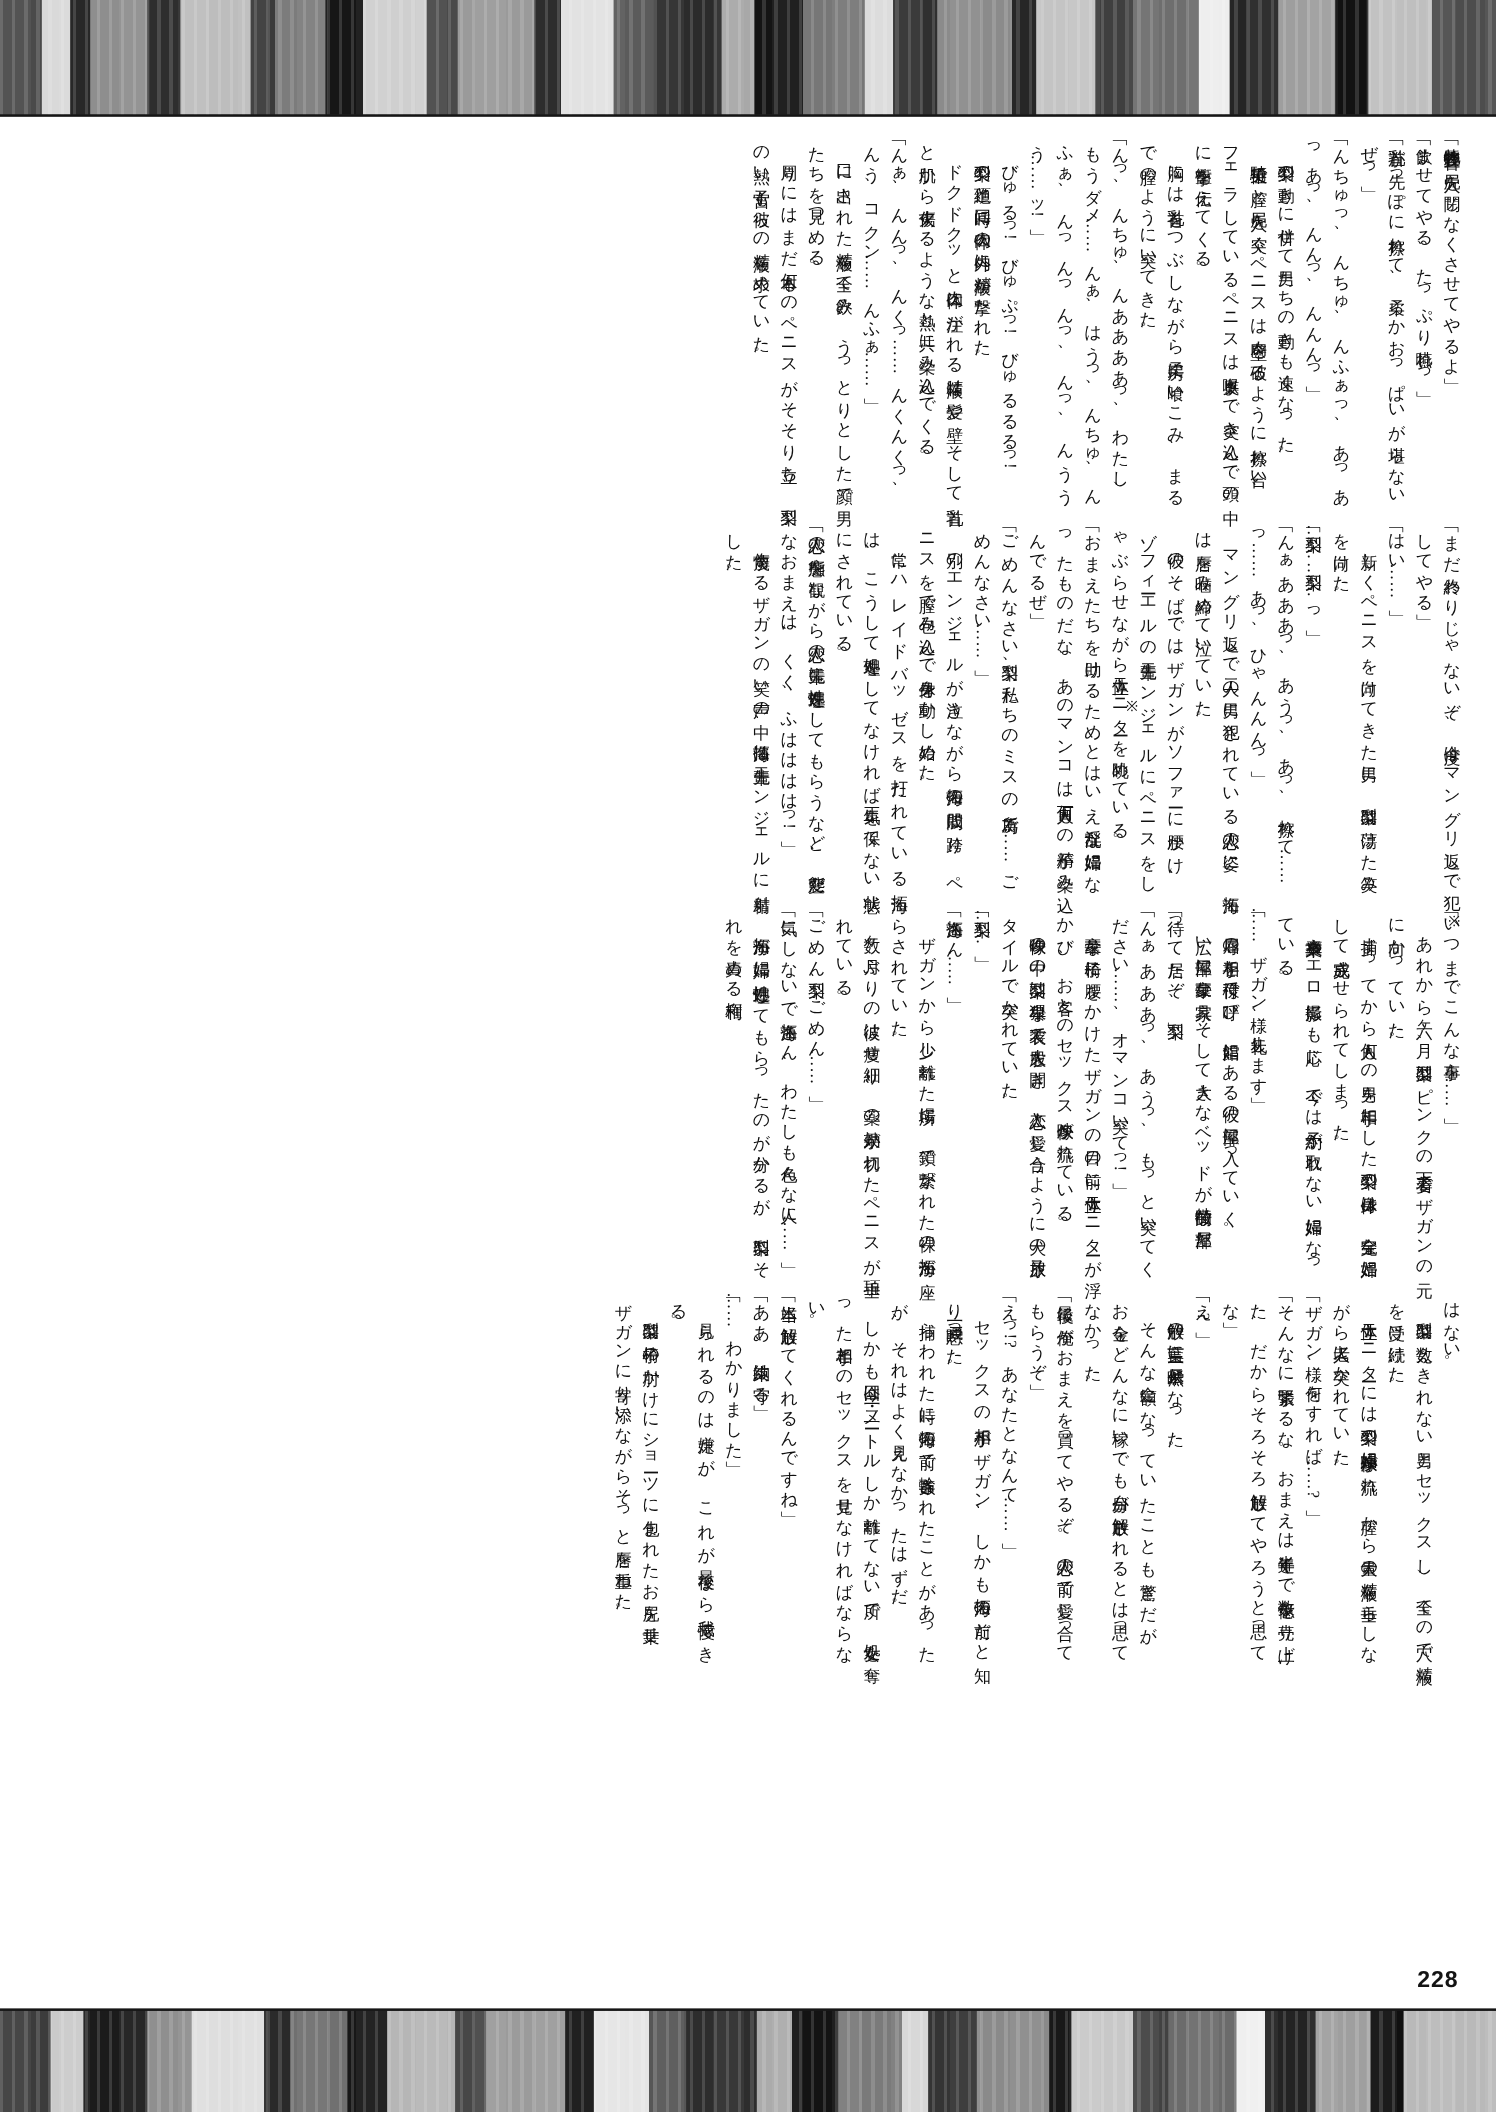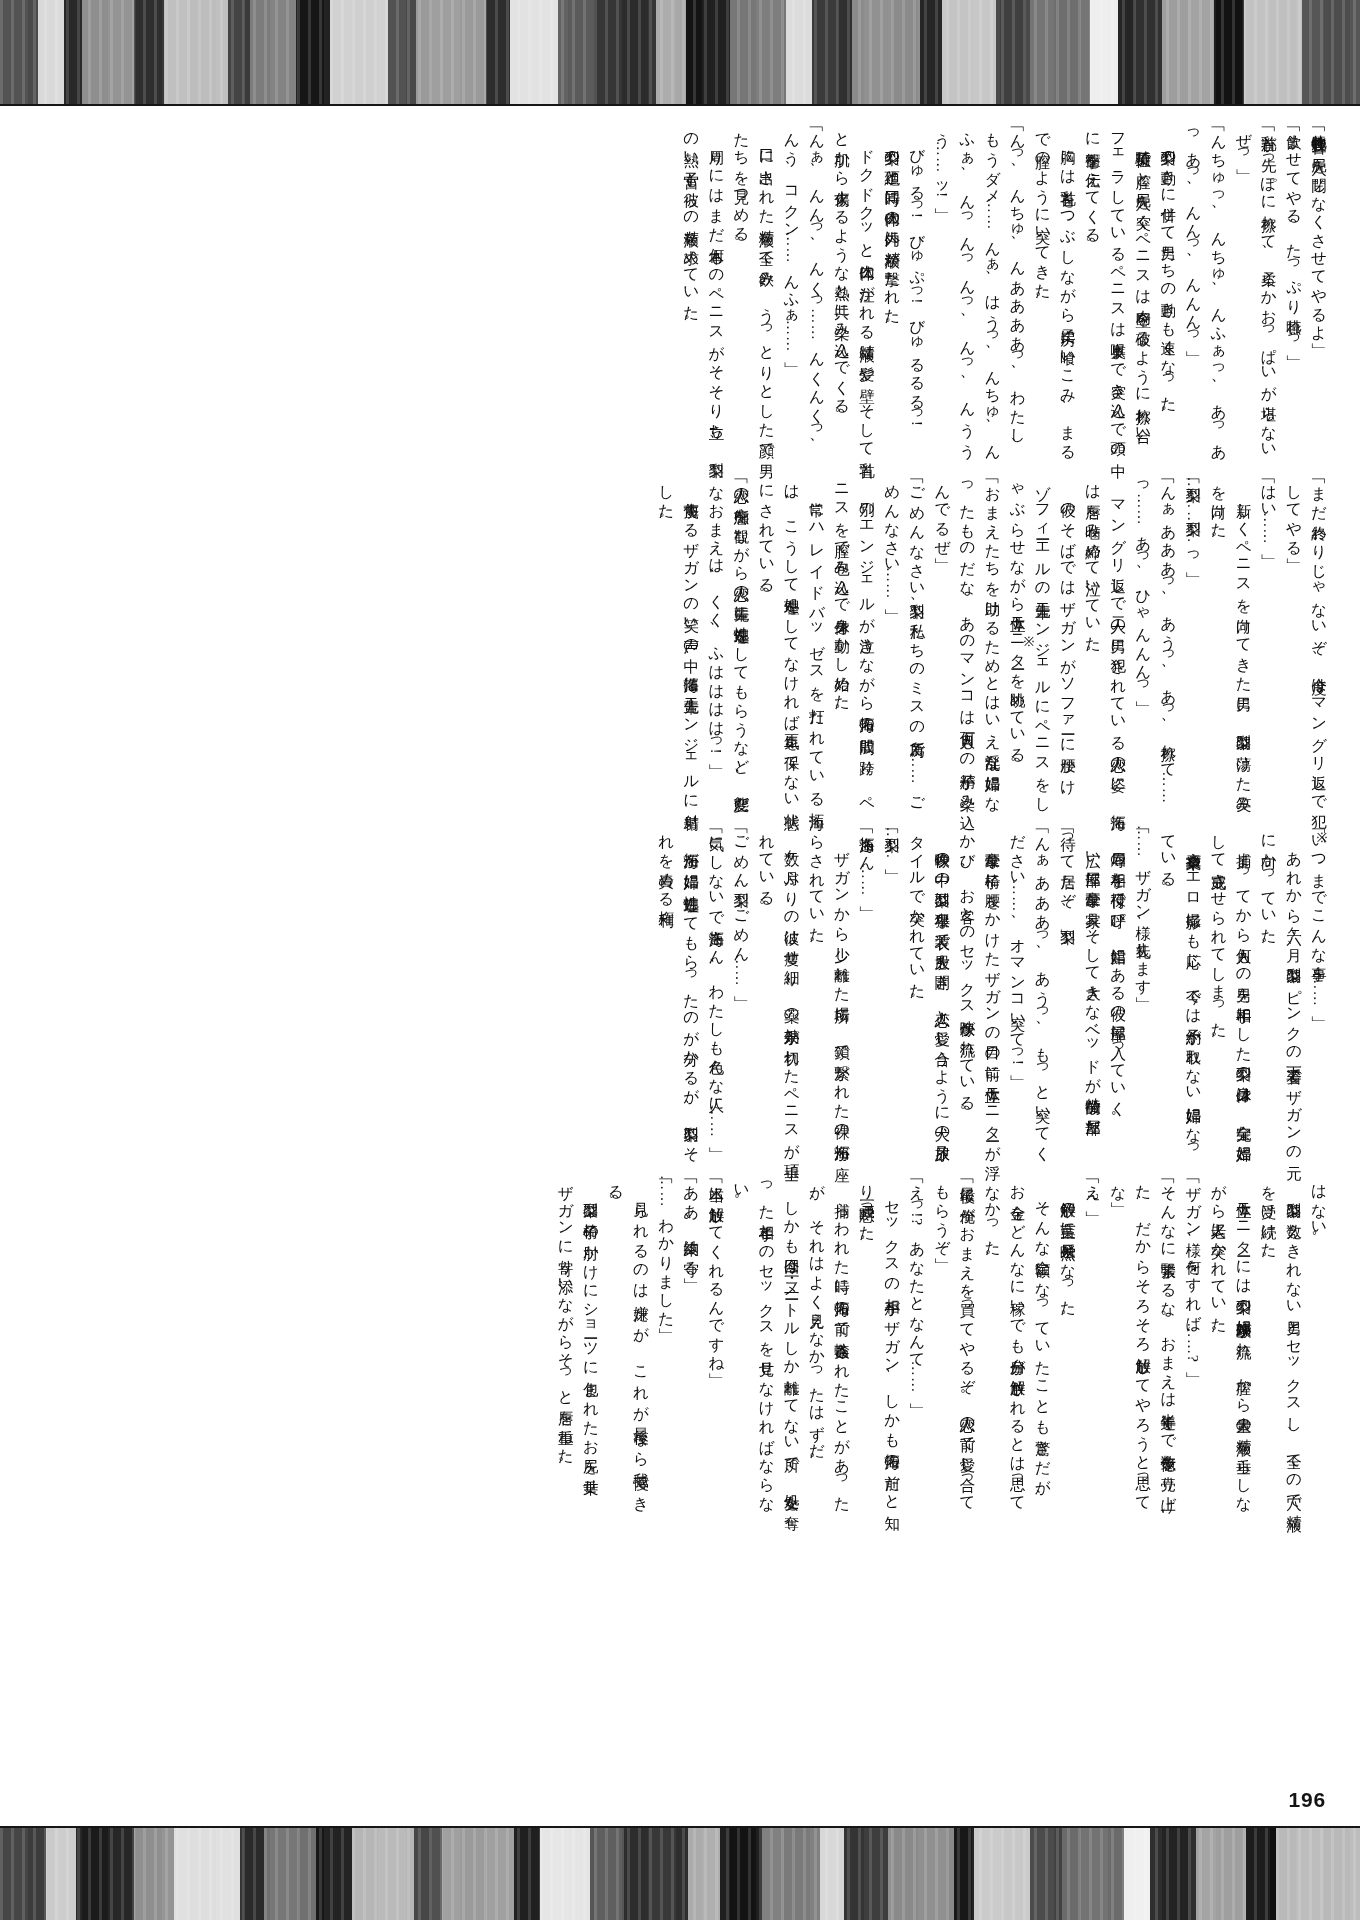--- a/index.html
+++ b/index.html
@@ -255,15 +255,15 @@
       <p class="noindent">「……わかりました」</p>
       <p>見られるのは嫌だが、これが最後なら我慢できる。</p>
       <p>梨羽は椅子の肘かけにショーツに包まれたお尻を乗せ、ザガンに寄り添いながらそっと唇を重ねた。</p>
     </div>
 
     <div class="note-mark note-1">※</div>
     <div class="note-mark note-2">※</div>
 
   </div>
 
-  <div class="page-number">196</div>
+  <div class="page-number">228</div>
 
 </div>
 
 </body></html>

